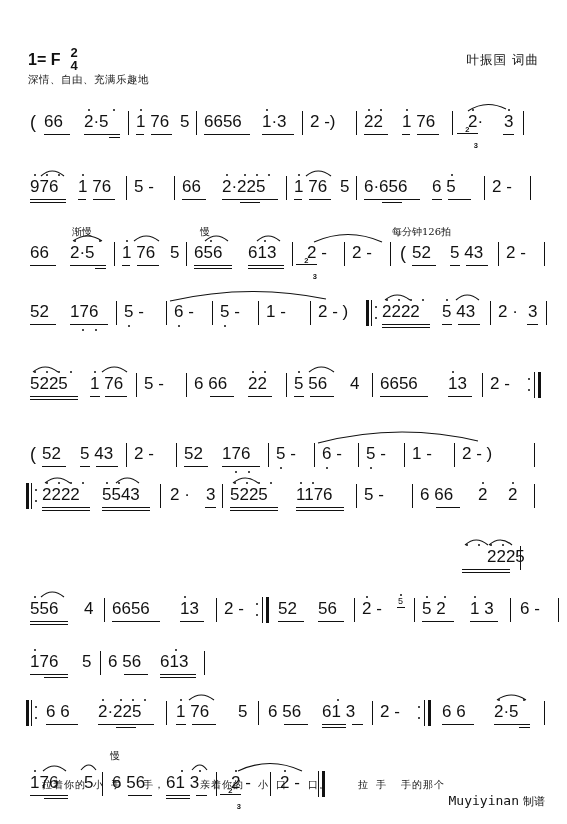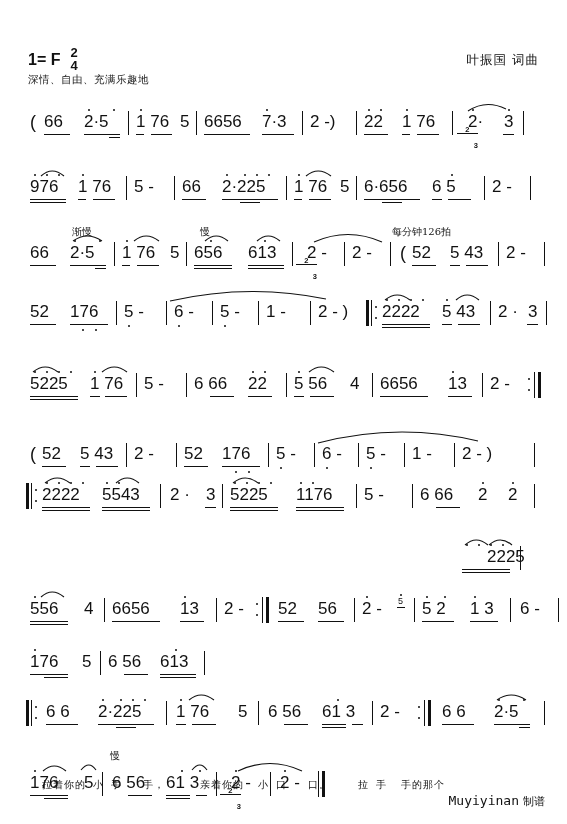--- a/index.html
+++ b/index.html
@@ -190,21 +190,21 @@
       <span class="u1" style="left:136px; top:29px; width:8px;"></span>
       <span class="u1" style="left:151px; top:29px; width:21px;"></span>
 
       <span class="tk" style="left:180px; top:8px;">5</span>
 
       <span class="bar" style="left:196px; top:6px; height:24px;"></span>
 
       <span class="tk" style="left:204px; top:8px;">6656</span>
       <span class="u1" style="left:204px; top:29px; width:46px;"></span>
 
-      <span class="tk" style="left:262px; top:8px;">7·3</span>
+      <span class="tk" style="left:262px; top:8px;">1·3</span>
       <span class="dot" style="left:266px; top:4px;"></span>
       <span class="u1" style="left:262px; top:29px; width:32px;"></span>
 
       <span class="bar" style="left:302px; top:6px; height:24px;"></span>
 
       <span class="tk" style="left:310px; top:8px;">2 -)</span>
 
       <span class="bar" style="left:356px; top:6px; height:24px;"></span>
 
       <span class="tk" style="left:364px; top:8px;">22</span>

